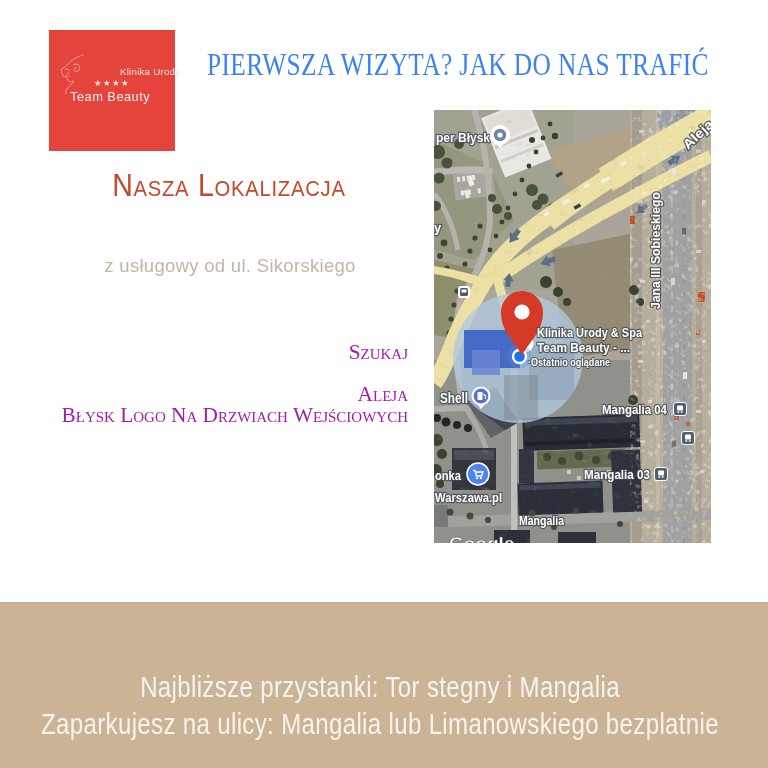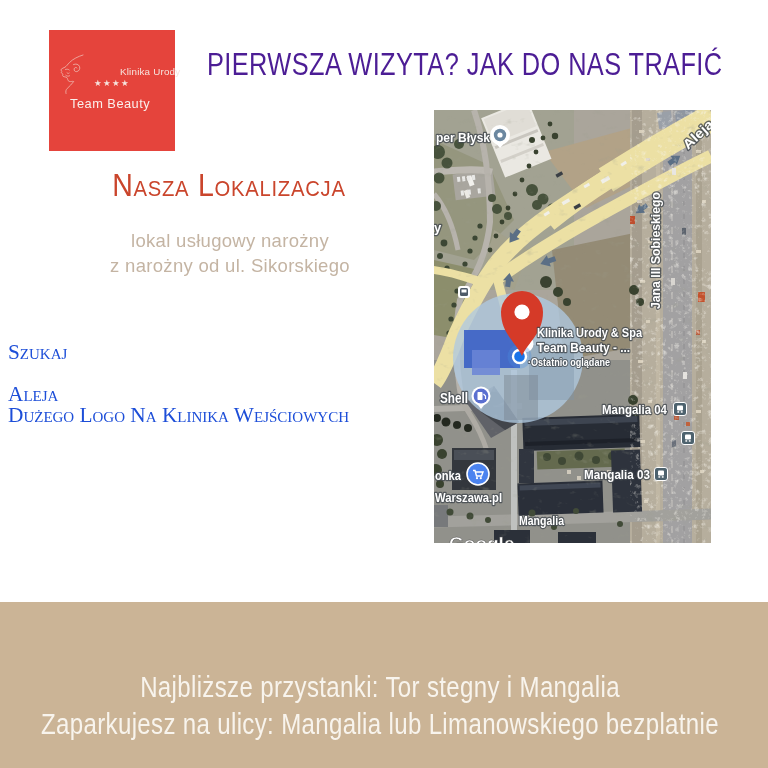--- a/index.html
+++ b/index.html
@@ -20,33 +20,33 @@
     <path d="M11 19.8 C11.8 20.6 12.6 20.6 13.2 20.1"></path>
     <path d="M9.8 22.3 C10.9 23.4 12.5 23.4 13.6 22.8"></path>
     <path d="M17.5 11.5 C20 10.5 22.6 11.2 23.5 13.5 C24.4 15.8 23 18.2 20.8 18.6 C19 18.9 17.7 17.5 18.2 15.8 C18.6 14.4 20 14 21 15"></path>
   </g>
 </svg>
 
 <div class="abs" id="klinika" style="left:84px;top:66px;color:#f6e4de;font-size:9.8px;letter-spacing:0.2px;white-space:nowrap;padding-left:36px;">Klinika Urody</div>
 
 <div class="abs" id="stars" style="left:94px;top:77.5px;color:#f6e4de;font-size:8.5px;letter-spacing:1.4px;white-space:nowrap;">★★★★</div>
 
-<div class="abs" id="teambeauty" style="left:70px;top:96px;color:#faf0ec;font-size:12.8px;letter-spacing:0.5px;white-space:nowrap;">Team Beauty</div>
+<div class="abs" id="teambeauty" style="left:70px;top:89px;color:#faf0ec;font-size:12.8px;letter-spacing:0.5px;white-space:nowrap;">Team Beauty</div>
 
 <div class="abs" style="left:207px;top:46.5px;width:502px;text-align:right;white-space:nowrap;
-     font-family:Liberation Sans, sans-serif;font-size:31px;color:#4c1d95;"><span id="h1s" style="letter-spacing:0.5px;display:inline-block;transform:scaleX(0.818);transform-origin:left;">PIERWSZA WIZYTA? JAK DO NAS TRAFIĆ</span></div>
+     font-family:Liberation Serif, serif;font-size:31px;color:#3b82f6;"><span id="h1s" style="letter-spacing:0.5px;display:inline-block;transform:scaleX(0.818);transform-origin:left;">PIERWSZA WIZYTA? JAK DO NAS TRAFIĆ</span></div>
 
 <div class="abs" style="left:29px;top:168px;width:400px;text-align:center;white-space:nowrap;
      font-family:Liberation Sans, sans-serif;font-size:31px;color:#ca452c;font-variant:small-caps;"><span id="naszas" style="letter-spacing:0.8px;display:inline-block;transform:scaleX(0.92);transform-origin:center;">Nasza Lokalizacja</span></div>
 
 <div class="abs" style="left:30px;top:229px;width:400px;text-align:center;color:#c4b4a3;
-     font-size:18.5px;line-height:24.5px;"><span id="loc1" style="letter-spacing:0.3px;">lokal usługowy narożny</span><br><span id="loc2" style="letter-spacing:0.3px;">z narożny od ul. Sikorskiego</span></div>
-
-<div class="abs" style="left:8px;top:342px;width:400px;text-align:left;
-     font-family:'Liberation Serif',serif;font-size:21.3px;line-height:21px;color:#1d4ed8;font-variant:small-caps;"><span id="red1">Szukaj</span><br><br><span id="red3">Aleja</span><br><span id="red4">Dużego Logo Na Klinika Wejściowych</span></div>
+     font-size:18.5px;line-height:24.5px;"><br><span id="loc2" style="letter-spacing:0.3px;">z usługowy od ul. Sikorskiego</span></div>
+
+<div class="abs" style="left:8px;top:342px;width:400px;text-align:right;
+     font-family:'Liberation Serif',serif;font-size:21.3px;line-height:21px;color:#a21caf;font-variant:small-caps;"><span id="red1">Szukaj</span><br><br><span id="red3">Aleja</span><br><span id="red4">Błysk Logo Na Drzwiach Wejściowych</span></div>
 
 <svg class="abs" style="left:434px;top:110px;" width="277" height="433" viewBox="0 0 277 433">
   <defs>
     <filter id="grain" x="0" y="0" width="100%" height="100%">
       <feTurbulence type="fractalNoise" baseFrequency="0.09 0.13" numOctaves="3" seed="3"></feTurbulence>
       <feColorMatrix type="matrix" values="0 0 0 0 0.33  0 0 0 0 0.34  0 0 0 0 0.27  0 2.0 0 0 -1.3"></feColorMatrix>
     </filter>
     <filter id="grainlight" x="0" y="0" width="100%" height="100%">
       <feTurbulence type="turbulence" baseFrequency="0.15" numOctaves="3" seed="5"></feTurbulence>
       <feColorMatrix type="matrix" values="0 0 0 0 0.95  0 0 0 0 0.93  0 0 0 0 0.87  1.6 1.6 0 0 -1.1"></feColorMatrix>

